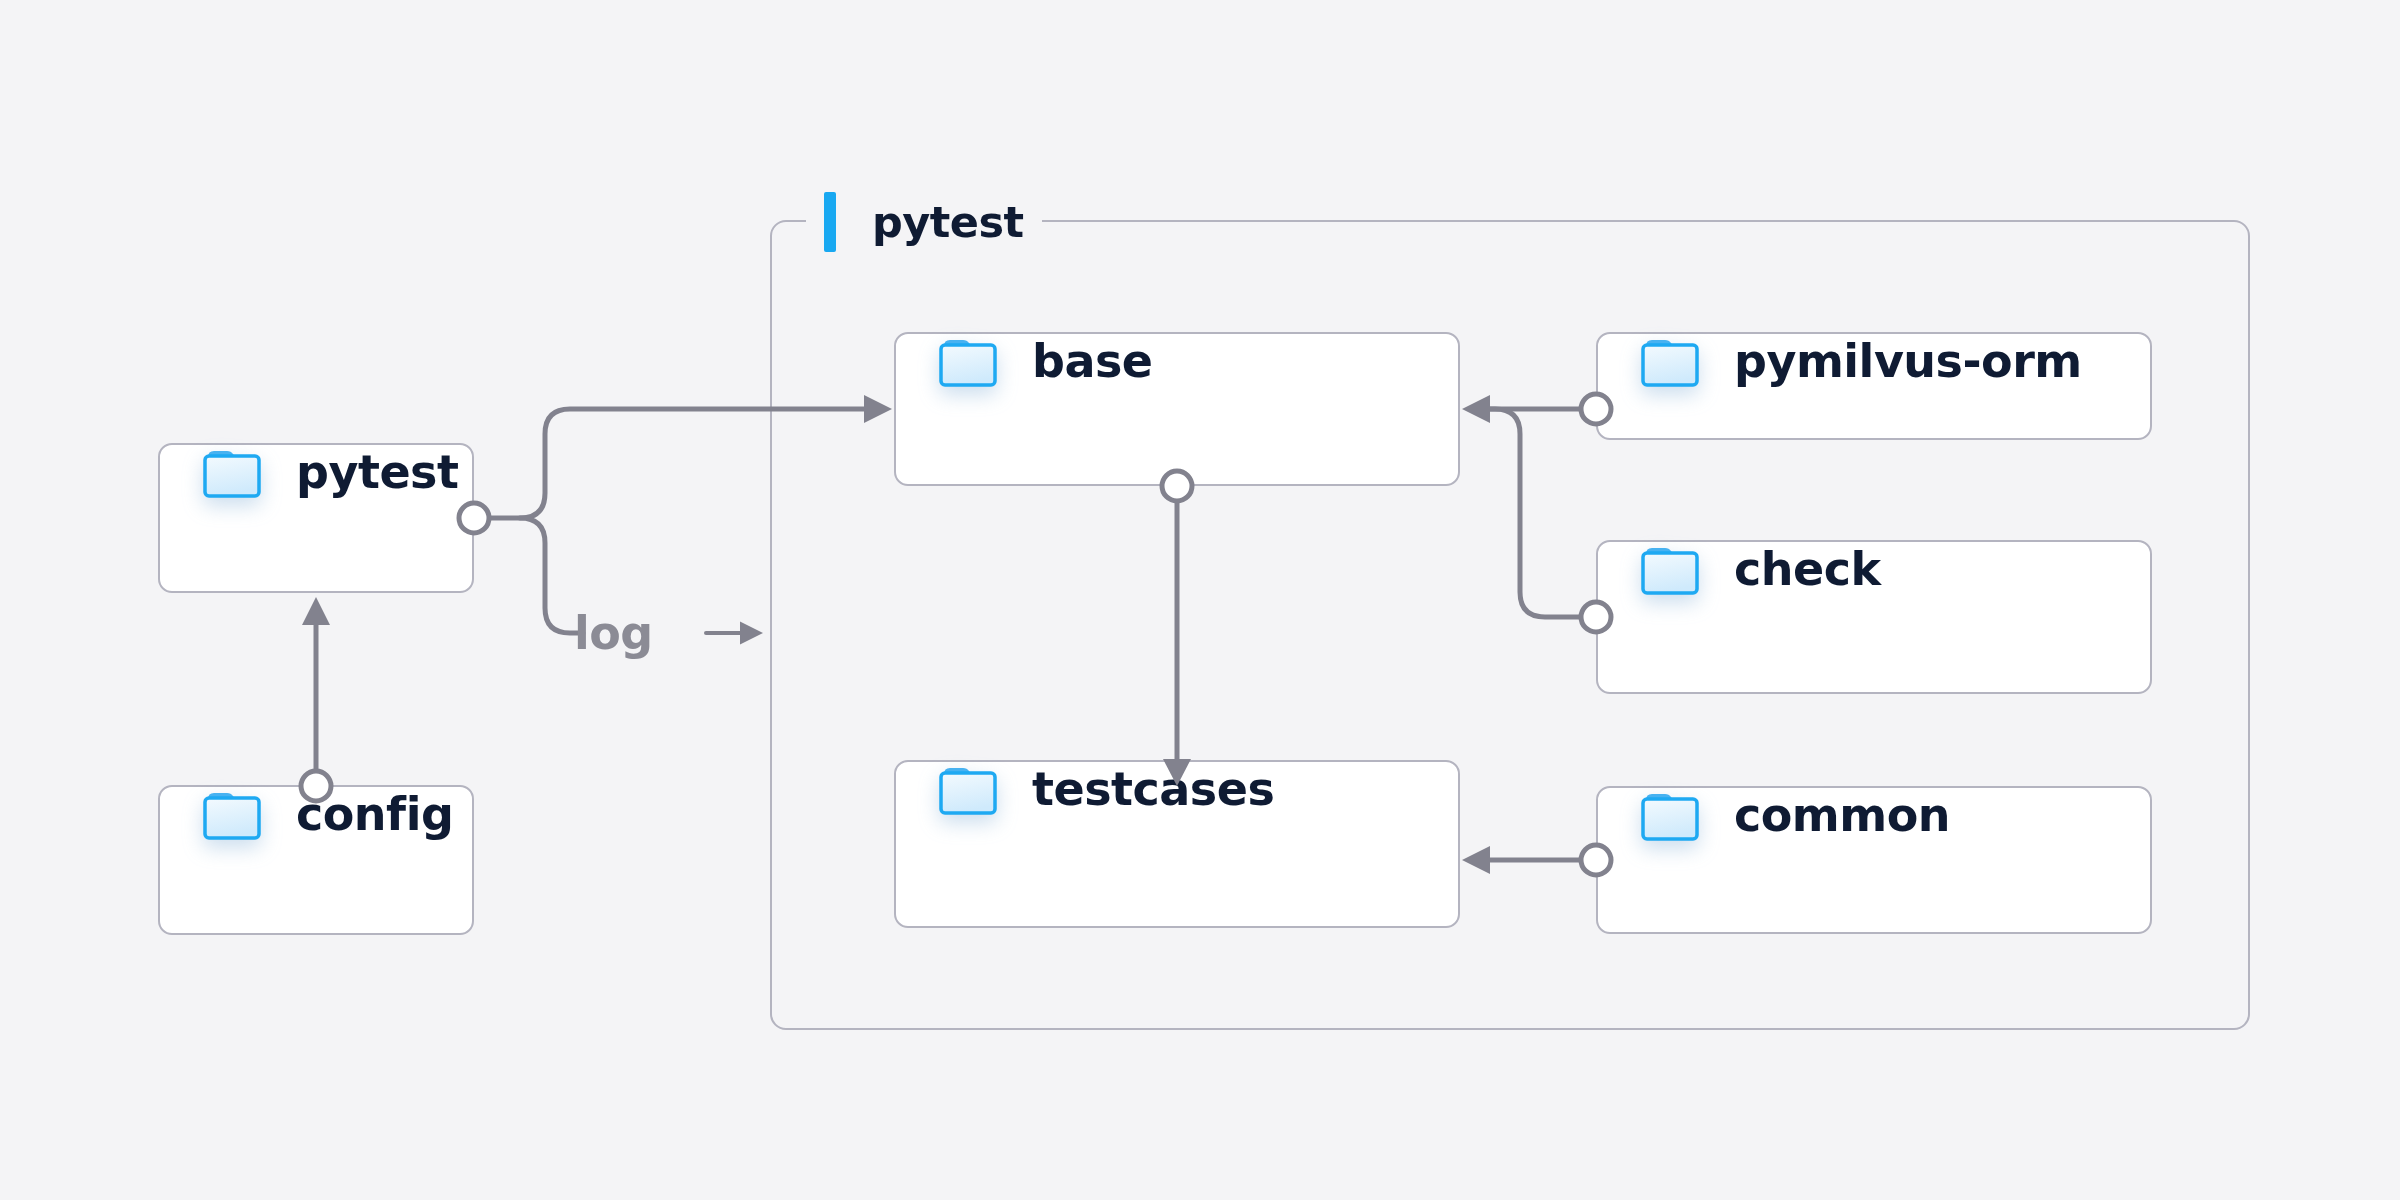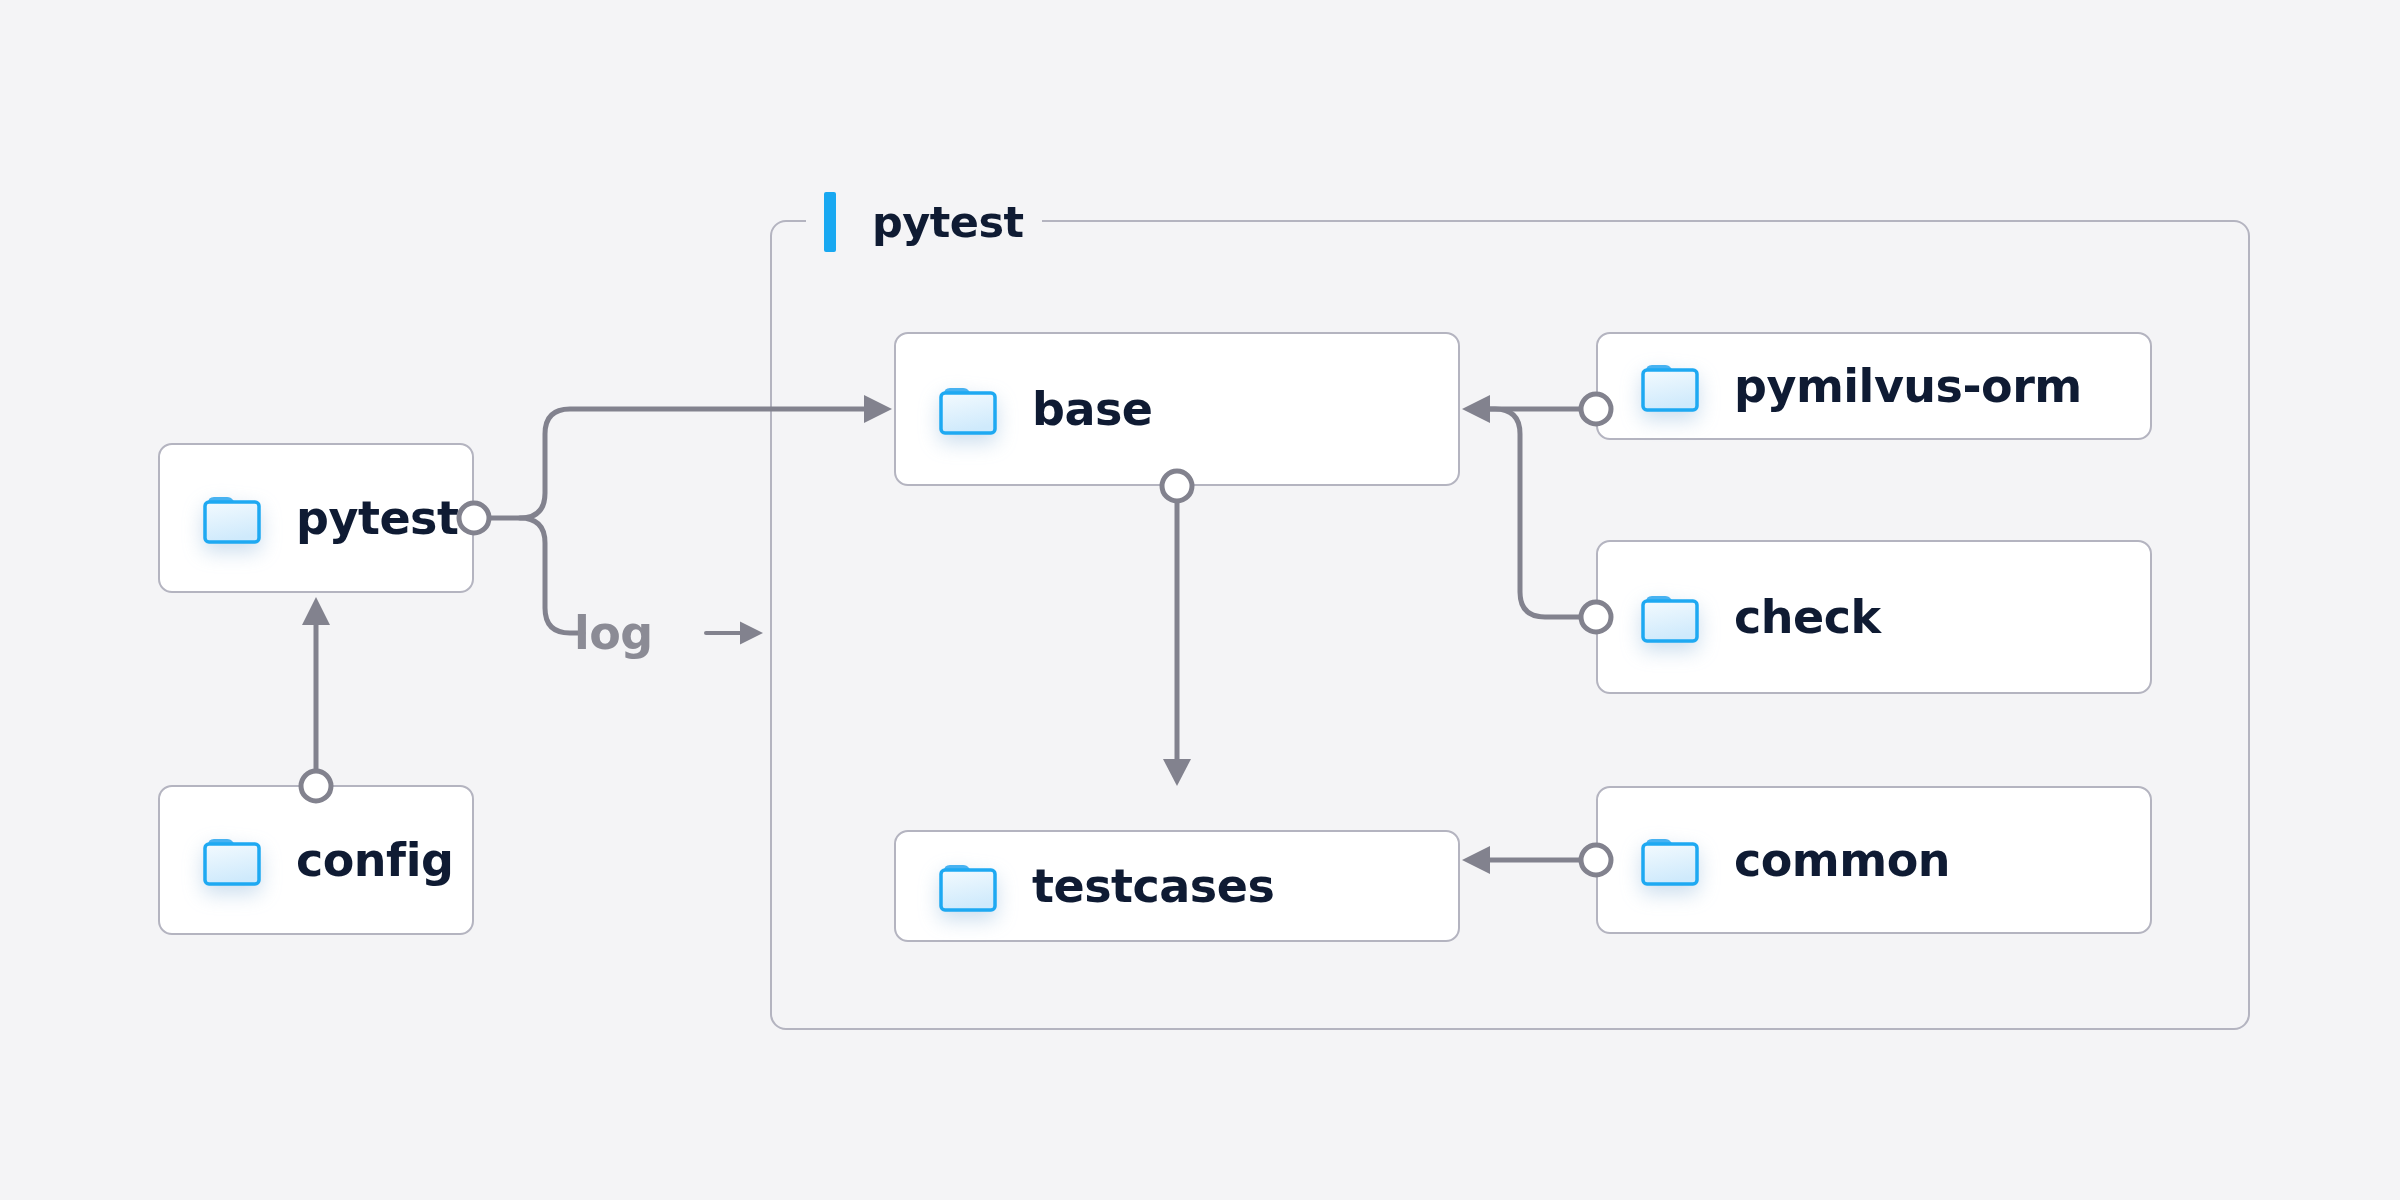--- a/index.html
+++ b/index.html
@@ -9,21 +9,21 @@
     --folder-fill-top:#f3fafe; --folder-fill-bottom:#cfeafc;
   }
   *{box-sizing:border-box;}
   html,body{margin:0;padding:0;}
   body{background:var(--bg);font-family:"DejaVu Sans","Liberation Sans",sans-serif;}
   .canvas{position:relative;width:2400px;height:1200px;background:var(--bg);overflow:hidden;}
 
   .node{
     position:absolute;background:var(--panel);
     border:2px solid var(--border);border-radius:14px;
-    display:flex;align-items:center;gap:32px;padding-left:40px;
+    display:flex;gap:32px;padding-left:40px;
     z-index:2;
   }
   .node .label{
     color:var(--ink);font-size:46px;font-weight:700;letter-spacing:-0.5px;
     white-space:nowrap;
   }
   .folder{display:inline-flex;filter:drop-shadow(0 8px 10px rgba(110,160,205,0.35));}
 
   .group{
     position:absolute;left:770px;top:220px;width:1480px;height:810px;
@@ -112,21 +112,21 @@
   <div class="node" style="left:1596px;top:540px;width:556px;height:154px">
     <span class="folder">
       <svg width="64" height="54" viewBox="0 0 64 54">
           <path d="M8 12 q0-6 6-6 h13 q4 0 6 3 l4 5 h-29 z" fill="var(--folder-tab)"></path>
           <rect x="5" y="11" width="54" height="40" rx="4" fill="url(#fg)" stroke="var(--folder-stroke)" stroke-width="3.5"></rect>
         </svg>
     </span>
     <span class="label">check</span>
   </div>
 
-  <div class="node" style="left:894px;top:830px;width:566px;height:112px">
+  <div class="node" style="left:894px;top:760px;width:566px;height:168px">
     <span class="folder">
       <svg width="64" height="54" viewBox="0 0 64 54">
           <path d="M8 12 q0-6 6-6 h13 q4 0 6 3 l4 5 h-29 z" fill="var(--folder-tab)"></path>
           <rect x="5" y="11" width="54" height="40" rx="4" fill="url(#fg)" stroke="var(--folder-stroke)" stroke-width="3.5"></rect>
         </svg>
     </span>
     <span class="label">testcases</span>
   </div>
 
   <div class="node" style="left:1596px;top:786px;width:556px;height:148px">

